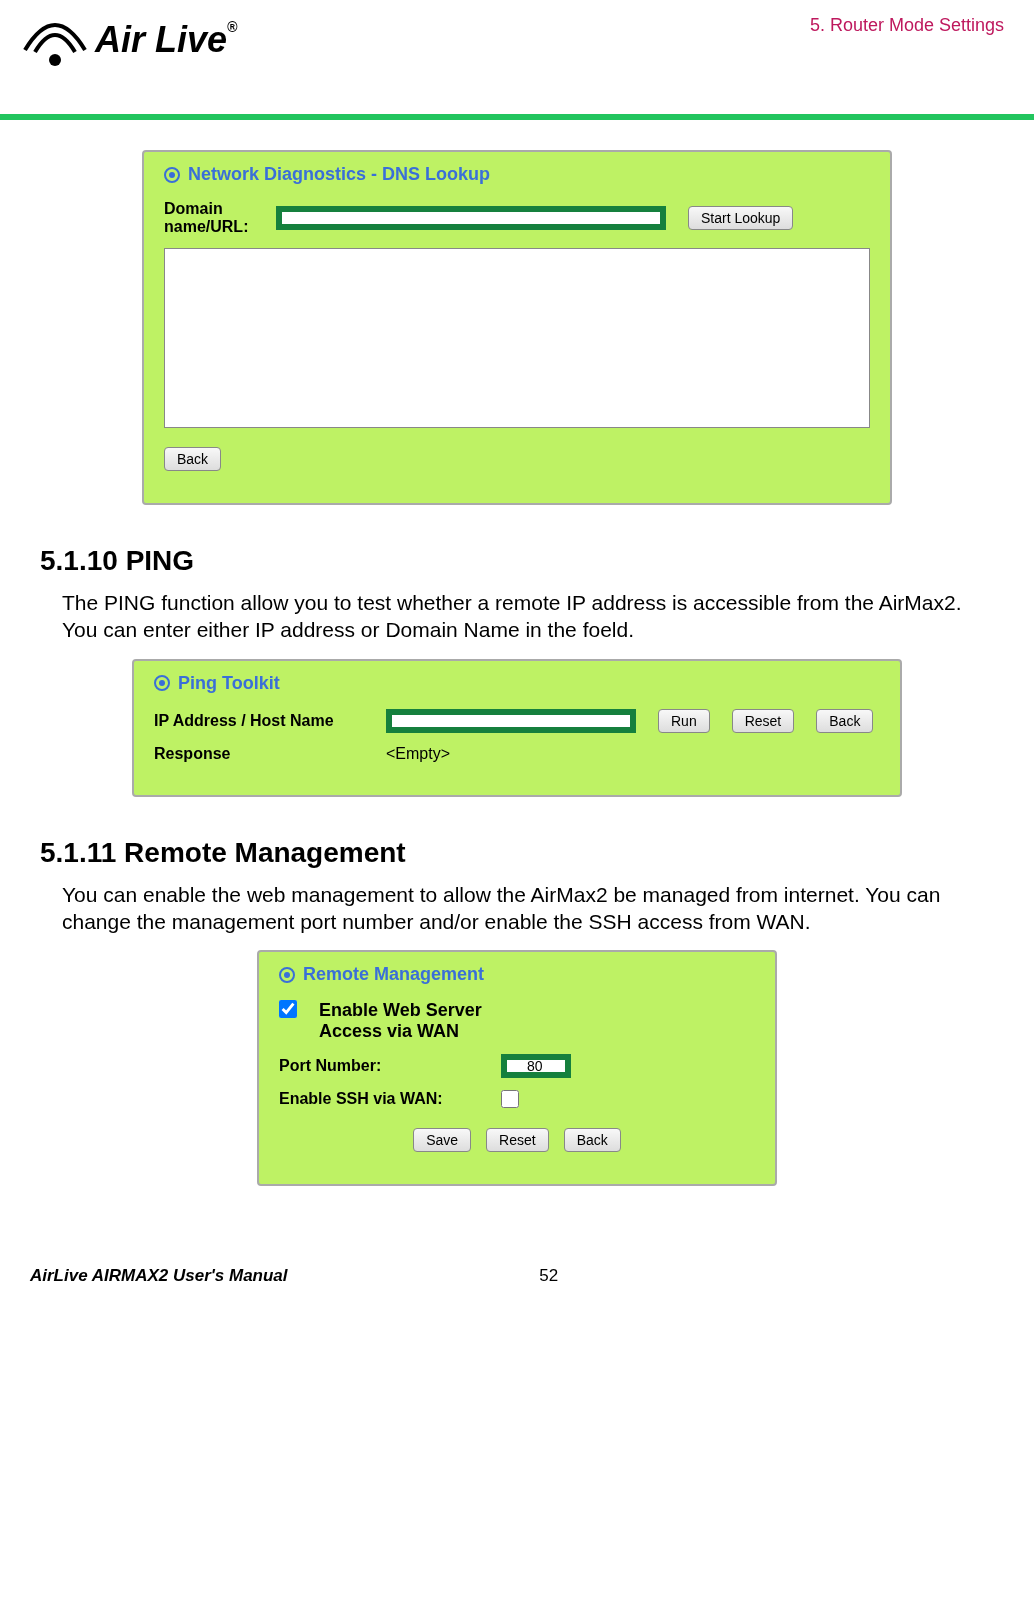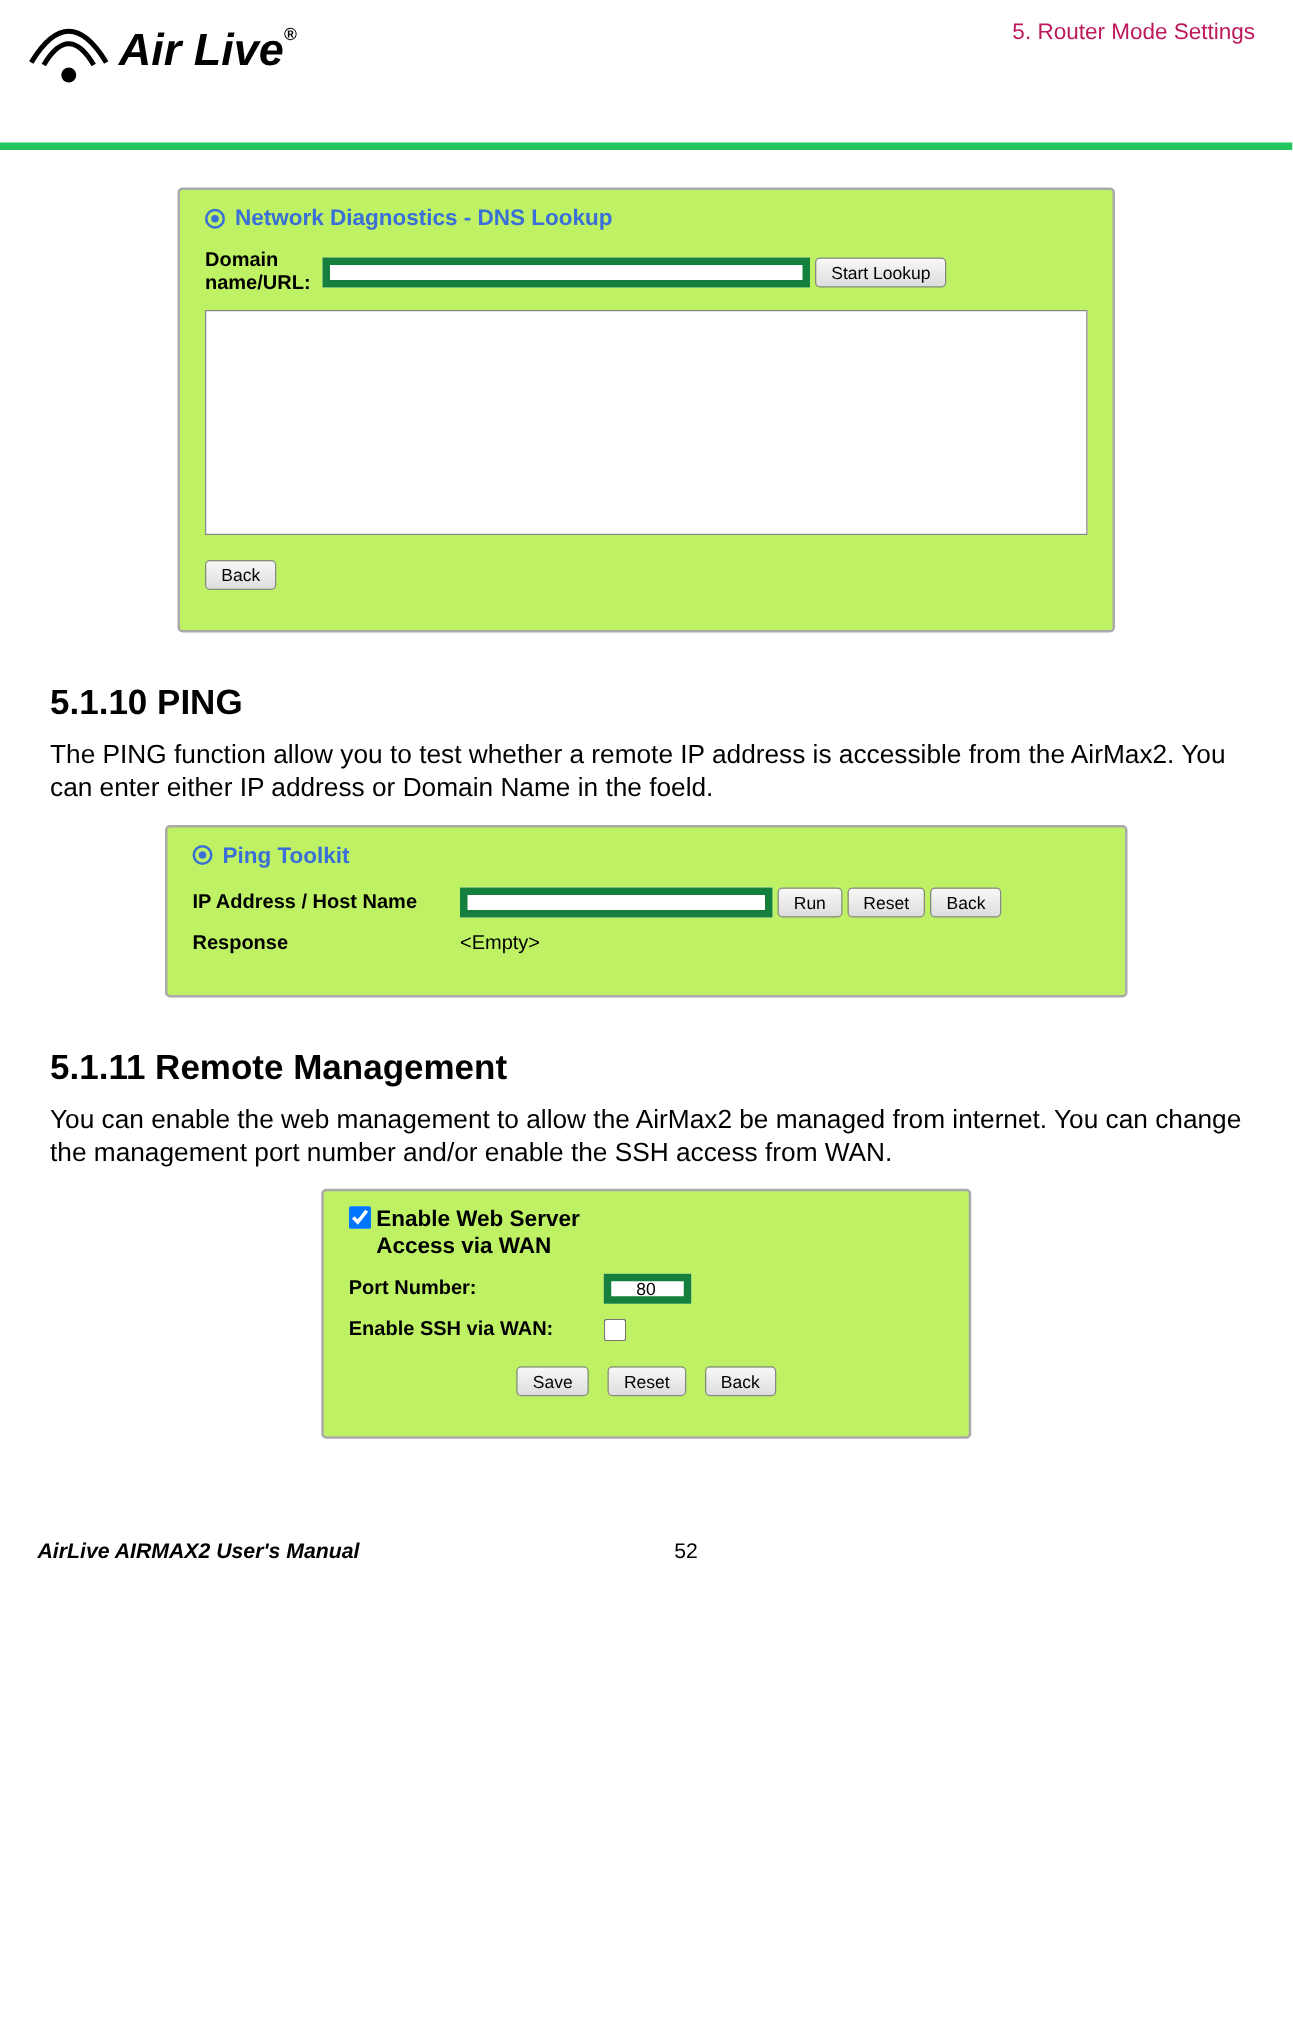--- a/index.html
+++ b/index.html
@@ -66,21 +66,21 @@
       content: '';
       position: absolute;
       left: 3px; top: 3px;
       width: 6px; height: 6px;
       background: #3a6fd8;
       border-radius: 50%;
     }
     .row {
       display: flex;
       align-items: center;
-      gap: 4px;
+      gap: 22px;
       margin-bottom: 12px;
     }
     .label {
       font-weight: bold;
       font-size: 16px;
     }
     .input-text {
       border: 6px solid #15803d;
       height: 24px;
       padding: 2px 20px;
@@ -104,20 +104,21 @@
     }
     .section-heading {
       font-size: 28px;
       font-weight: bold;
       margin: 30px 0 12px 0;
     }
     .section-para {
       font-size: 21px;
       line-height: 1.3;
       margin-bottom: 15px;
+      margin-left: 22px;
     }
     .dns-label { width: 90px; }
     .ping-label { width: 210px; }
     .remote-label { width: 200px; }
     .footer-row {
       display: flex;
       justify-content: space-between;
       align-items: center;
       padding: 20px 24px 30px 30px;
       font-size: 17px;
@@ -184,20 +185,24 @@
     <div class="row">
       <div class="label ping-label">Response</div>
       <div style="font-size:16px">&lt;Empty&gt;</div>
     </div>
   </div>
 
   <h2 class="section-heading">5.1.11 Remote Management</h2>
   <p class="section-para">You can enable the web management to allow the AirMax2 be managed from internet.   You can change the management port number and/or enable the SSH access from WAN.</p>
 
   <div class="panel panel-narrow">
+    <div class="panel-title">
+      <span class="bullet-icon"></span>
+      <span>Remote Management</span>
+    </div>
     <div class="row" style="align-items:flex-start">
       <input type="checkbox" class="checkbox" checked="" style="">
       <div class="label" style="width:180px; font-size:18px">Enable Web Server Access via WAN</div>
     </div>
     <div class="row">
       <div class="label remote-label">Port Number:</div>
       <input class="input-text" style="width: 70px;" value="80">
     </div>
     <div class="row">
       <div class="label remote-label">Enable SSH via WAN:</div>

